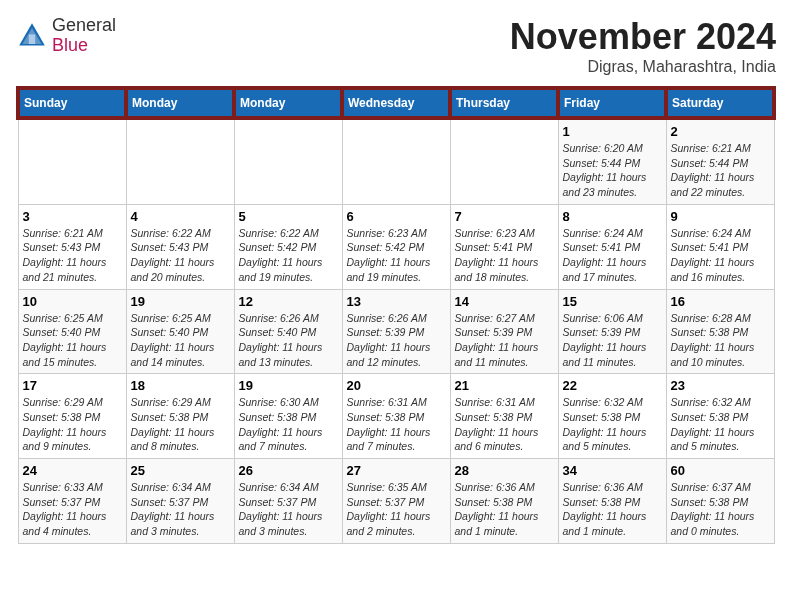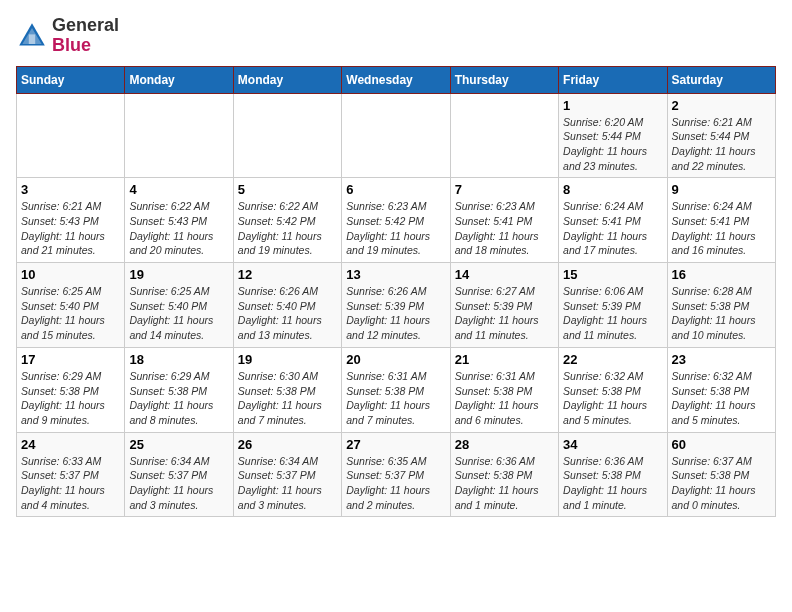--- a/index.html
+++ b/index.html
@@ -16,21 +16,21 @@
       align-items: flex-start;
       margin-bottom: 10px;
     }
     .logo {
       display: flex;
       align-items: center;
       gap: 4px;
     }
     .logo-text {
       font-size: 18px;
-      font-weight: bold;
+      font-weight: normal;
       line-height: 1.1;
     }
     .logo-general { color: #333; }
     .logo-blue { color: #be185d; }
     .logo-icon {
       width: 32px;
       height: 32px;
     }
     .title-block {
       text-align: right;
@@ -49,21 +49,21 @@
       border-collapse: collapse;
       font-size: 11px;
     }
     thead tr th {
       background-color: #1a6bb5;
       color: #fff;
       padding: 6px 4px;
       text-align: left;
       font-size: 12px;
       font-weight: bold;
-      border: 1px solid #7f1d1d;
+      border: 4px solid #7f1d1d;
     }
     tbody tr td {
       border: 1px solid #ccc;
       vertical-align: top;
       padding: 4px;
       height: 80px;
       width: 108px;
     }
     tbody tr:nth-child(odd) td {
       background-color: #f9f9f9;
@@ -92,20 +92,24 @@
     <svg class="logo-icon" viewBox="0 0 40 40">
       <polygon points="20,4 36,32 4,32" fill="#1a6bb5"></polygon>
       <polygon points="20,10 32,30 8,30" fill="#fff" opacity="0.3"></polygon>
       <rect x="16" y="18" width="8" height="12" fill="#fff" opacity="0.5"></rect>
     </svg>
     <div class="logo-text">
       <div><span class="logo-general">General</span></div>
       <div><span class="logo-blue">Blue</span></div>
     </div>
   </div>
+  <div class="title-block">
+    <div class="month-title">November 2024</div>
+    <div class="subtitle">Digras, Maharashtra, India</div>
+  </div>
 </div>
 
 <table>
   <thead>
     <tr id="thead-row">
         <th>Sunday</th>
         <th>Monday</th>
         <th>Monday</th>
         <th>Wednesday</th>
         <th>Thursday</th>

